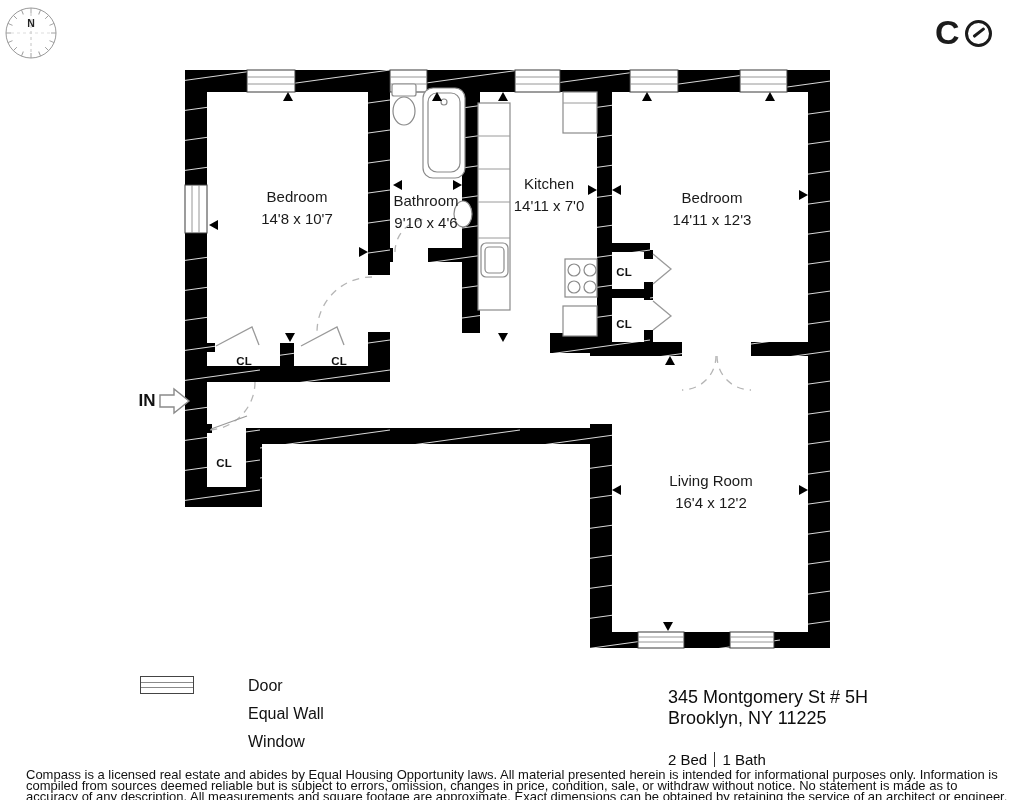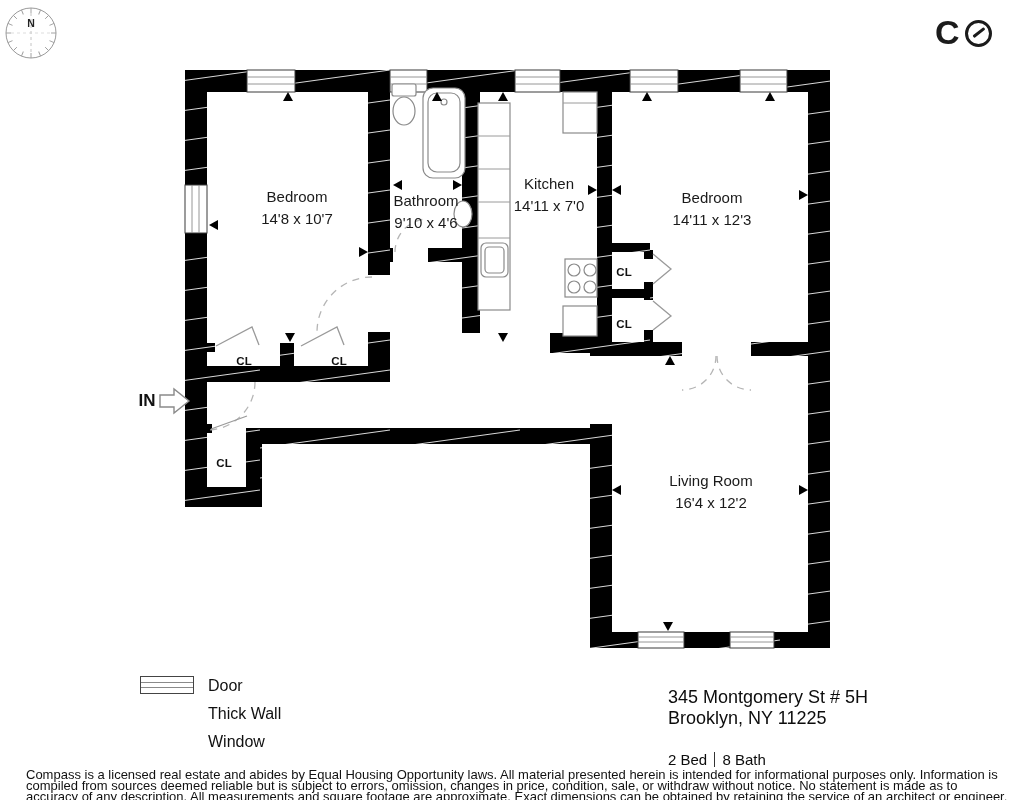--- a/index.html
+++ b/index.html
@@ -19,21 +19,21 @@
   .inlabel{font:bold 17px "Liberation Sans",sans-serif;fill:#111;}
   .nlabel{font:bold 10.5px "Liberation Sans",sans-serif;fill:#222;}
   .rose{stroke:#9a9a9a;fill:none;}
   .logo{position:absolute;top:13px;right:22px;display:flex;align-items:center;
         font-size:34px;font-weight:bold;letter-spacing:2.5px;color:#1b1b1b;}
   .logo-o{width:27px;height:27px;border:3.6px solid #1b1b1b;border-radius:50%;
         display:inline-flex;align-items:center;justify-content:center;margin:0 3px;
         box-sizing:border-box;position:relative;top:0.5px;}
   .logo-o .slash{width:14px;height:3.3px;background:#1b1b1b;transform:rotate(-38deg);border-radius:1px;}
   .legend{position:absolute;left:140px;top:676px;display:flex;flex-direction:column;gap:8px;}
-  .legend-row{display:flex;align-items:center;gap:14px;height:20px;}
+  .legend-row{display:flex;align-items:center;gap:14px;height:20px;padding-left:40px;}
   .legend-swatch{width:54px;display:flex;align-items:center;justify-content:center;}
   .legend-label{font-size:16px;color:#111;}
   .address{position:absolute;left:668px;top:687px;font-size:18px;line-height:21px;color:#0c0c0c;}
   .bedbath{display:flex;align-items:center;font-size:15px;margin-top:20px;}
   .bb-sep{width:1.2px;height:15px;background:#333;margin:0 7px;}
   .disclaimer{position:absolute;left:5px;right:4px;top:769px;font-size:13px;
         line-height:11px;color:#111;margin-left:21px;}
 </style>
 </head>
 <body>
@@ -250,39 +250,39 @@
       </span>
       <span class="legend-label">Door</span>
     </div>
     <div class="legend-row">
       <span class="legend-swatch">
         <svg width="54" height="15">
             <rect width="54" height="15" fill="#000"></rect>
         <line x1="3" y1="12" x2="51" y2="4" stroke="#fff" stroke-width="1"></line>
           </svg>
       </span>
-      <span class="legend-label">Thick Wall</span>
+      <span class="legend-label">Equal Wall</span>
     </div>
     <div class="legend-row">
       <span class="legend-swatch">
         <svg width="54" height="18">
             <rect x="0.5" y="0.5" width="53" height="17" fill="#fff" stroke="#444"></rect>
         <line x1="1" y1="6.5" x2="53" y2="6.5" stroke="#8a8a8a"></line>
         <line x1="1" y1="11.5" x2="53" y2="11.5" stroke="#8a8a8a"></line>
           </svg>
       </span>
       <span class="legend-label">Window</span>
     </div>
   </div>
 
   <div class="address">
     <div>345 Montgomery St # 5H</div>
     <div>Brooklyn, NY 11225</div>
     <div class="bedbath">
       <span>2 Bed</span>
       <span class="bb-sep"></span>
-      <span>8 Bath</span>
+      <span>1 Bath</span>
     </div>
   </div>
 
   <div class="disclaimer">Compass is a licensed real estate and abides by Equal Housing Opportunity laws. All material presented herein is intended for informational purposes only. Information is compiled from sources deemed reliable but is subject to errors, omission, changes in price, condition, sale, or withdraw without notice. No statement is made as to accuracy of any description. All measurements and square footage are approximate. Exact dimensions can be obtained by retaining the service of an architect or engineer. This is not intended to solicit property already listed.</div>
 
 </div>
 
 </body></html>

